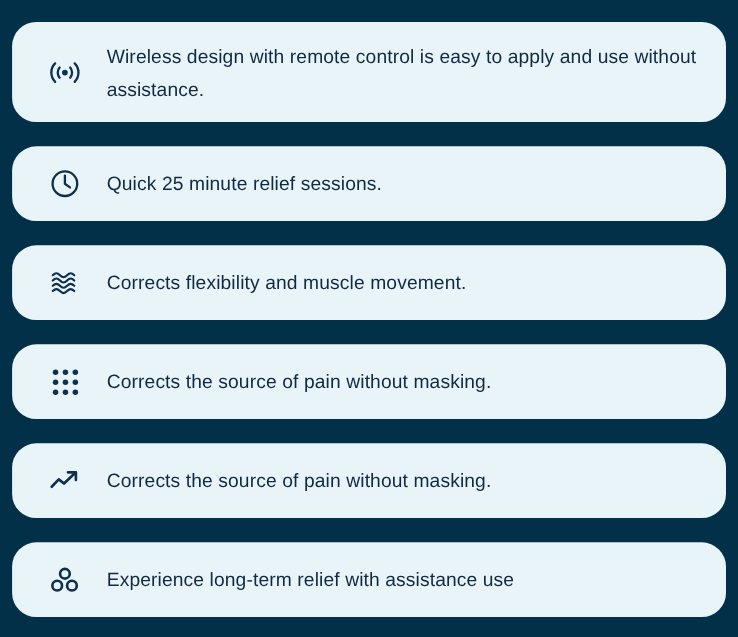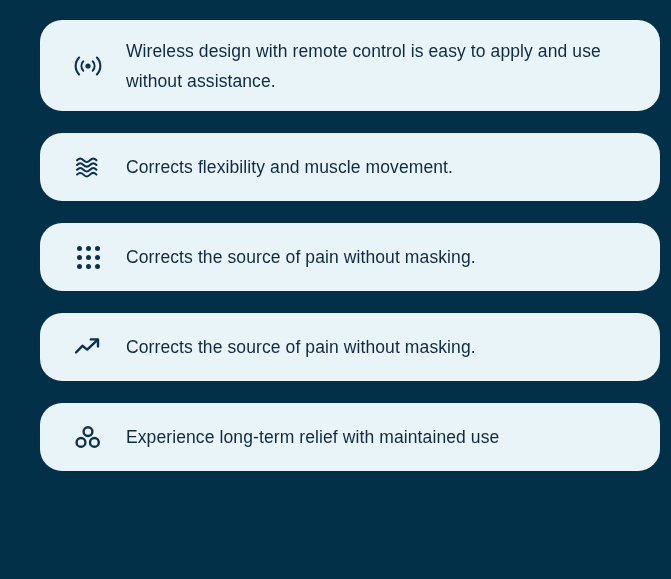--- a/index.html
+++ b/index.html
@@ -23,21 +23,20 @@
   }
   .feature-card {
     background: #e9f4f8;
     border-radius: 22px;
     display: flex;
     align-items: center;
     flex: 0 0 auto;
     min-height: 68px;
     padding: 12px 18px 12px 26px;
     box-sizing: border-box;
-    margin-left: 29px;
   }
   .feature-card.tall {
     min-height: 91px;
     padding-top: 14px;
     padding-bottom: 14px;
   }
   .icon-wrap {
     flex: 0 0 auto;
     width: 44px;
     height: 32px;
@@ -83,20 +82,29 @@
         <circle cx="15" cy="13" r="2.6" fill="currentColor" stroke="none"></circle>
         <path d="M10.2 8.4 A7 7 0 0 0 10.2 17.6"></path>
         <path d="M19.8 8.4 A7 7 0 0 1 19.8 17.6"></path>
         <path d="M6.1 4.6 A12 12 0 0 0 6.1 21.4"></path>
         <path d="M23.9 4.6 A12 12 0 0 1 23.9 21.4"></path>
       </svg>
     </span>
     <span class="feature-text">Wireless design with remote control is easy to apply and use without assistance.</span>
   </div>
 
+  <div class="feature-card">
+    <span class="icon-wrap">
+      <svg width="28" height="28" viewBox="0 0 28 28" fill="none" stroke="currentColor" stroke-width="2.1" stroke-linecap="round" stroke-linejoin="round">
+        <circle cx="14" cy="14" r="11.2"></circle>
+        <path d="M14 6.6 V14 L18.6 17.4"></path>
+      </svg>
+    </span>
+    <span class="feature-text">Quick 25 minute relief sessions.</span>
+  </div>
 
   <div class="feature-card">
     <span class="icon-wrap">
       <svg width="28" height="24" viewBox="0 0 28 24" fill="none" stroke="currentColor" stroke-width="2" stroke-linecap="round">
         <path d="M3 5.2 c2.4-2.4 4.1-2.4 6.5 0 s4.1 2.4 6.5 0 s4.1-2.4 6.5 0"></path>
         <path d="M3 10 c2.4-2.4 4.1-2.4 6.5 0 s4.1 2.4 6.5 0 s4.1-2.4 6.5 0"></path>
         <path d="M3 14.8 c2.4-2.4 4.1-2.4 6.5 0 s4.1 2.4 6.5 0 s4.1-2.4 6.5 0"></path>
         <path d="M3 19.6 c2.4-2.4 4.1-2.4 6.5 0 s4.1 2.4 6.5 0 s4.1-2.4 6.5 0"></path>
       </svg>
     </span>
@@ -131,16 +139,16 @@
   </div>
 
   <div class="feature-card">
     <span class="icon-wrap">
       <svg width="28" height="26" viewBox="0 0 28 26" fill="none" stroke="currentColor" stroke-width="2.4">
         <circle cx="14" cy="7.6" r="4.4"></circle>
         <circle cx="7" cy="18.4" r="4.4"></circle>
         <circle cx="20.4" cy="18.4" r="4.4"></circle>
       </svg>
     </span>
-    <span class="feature-text">Experience long-term relief with maintained use</span>
+    <span class="feature-text">Experience long-term relief with assistance use</span>
   </div>
 
 </div>
 
 </body></html>

